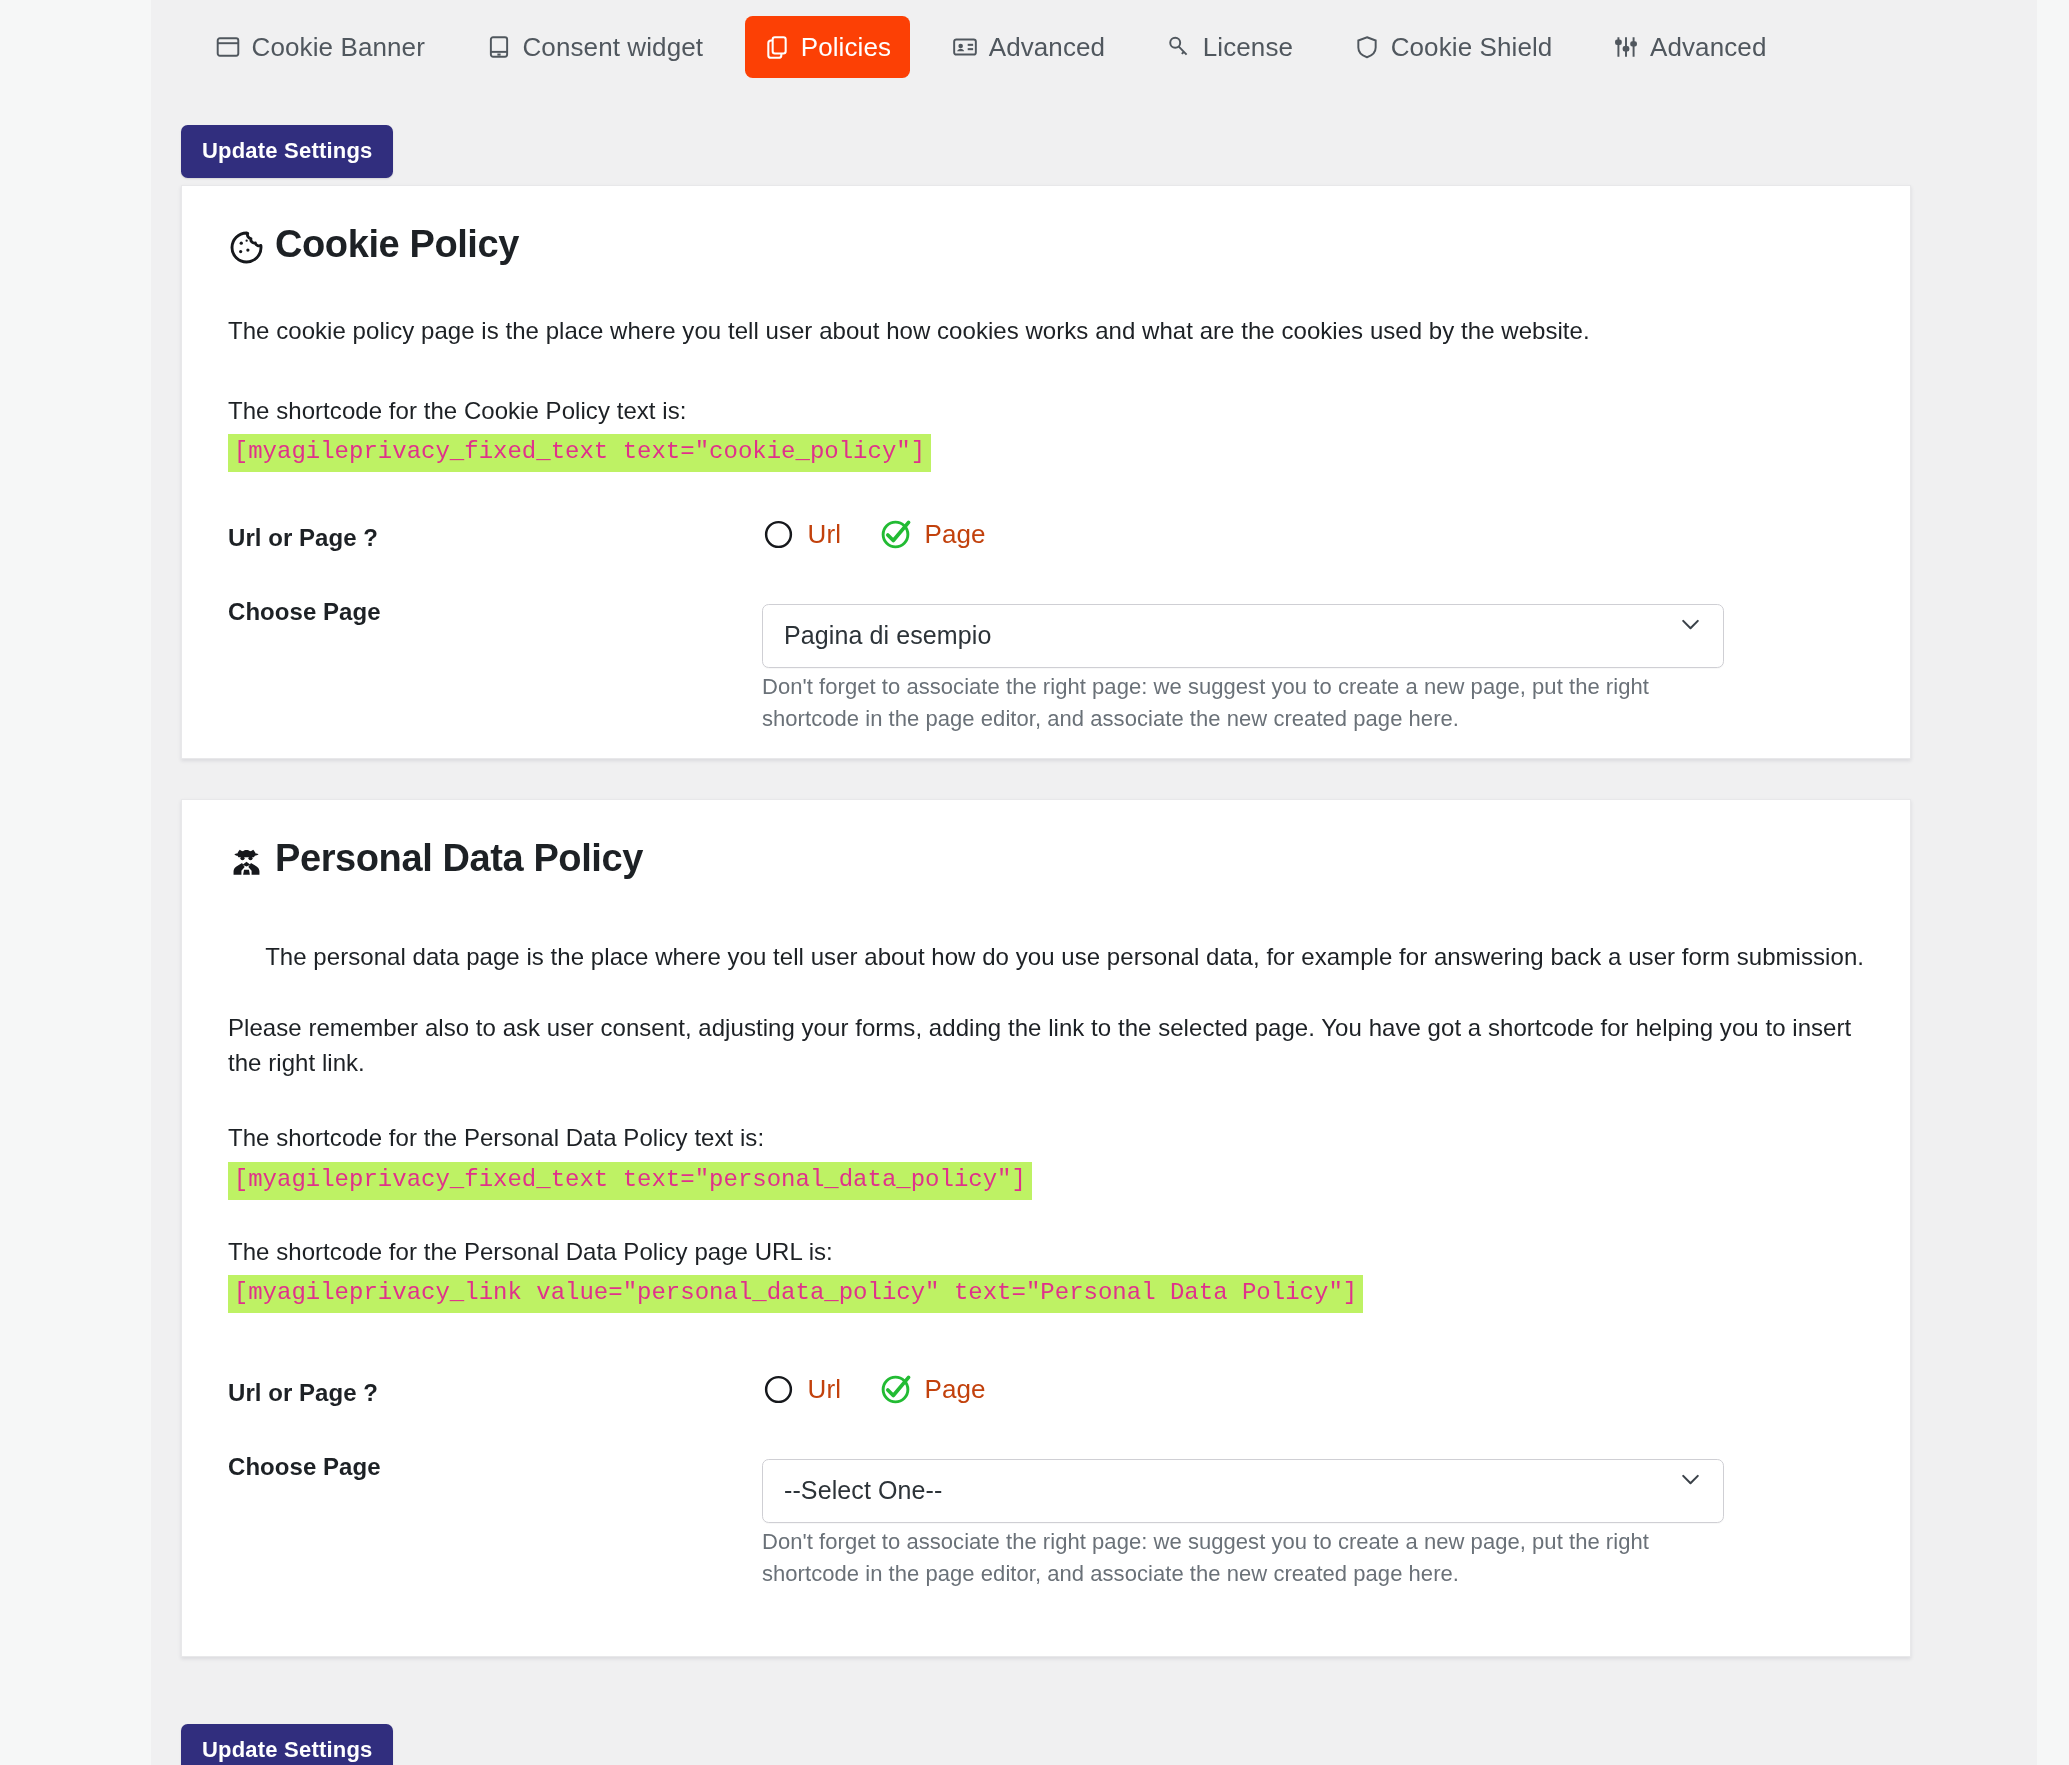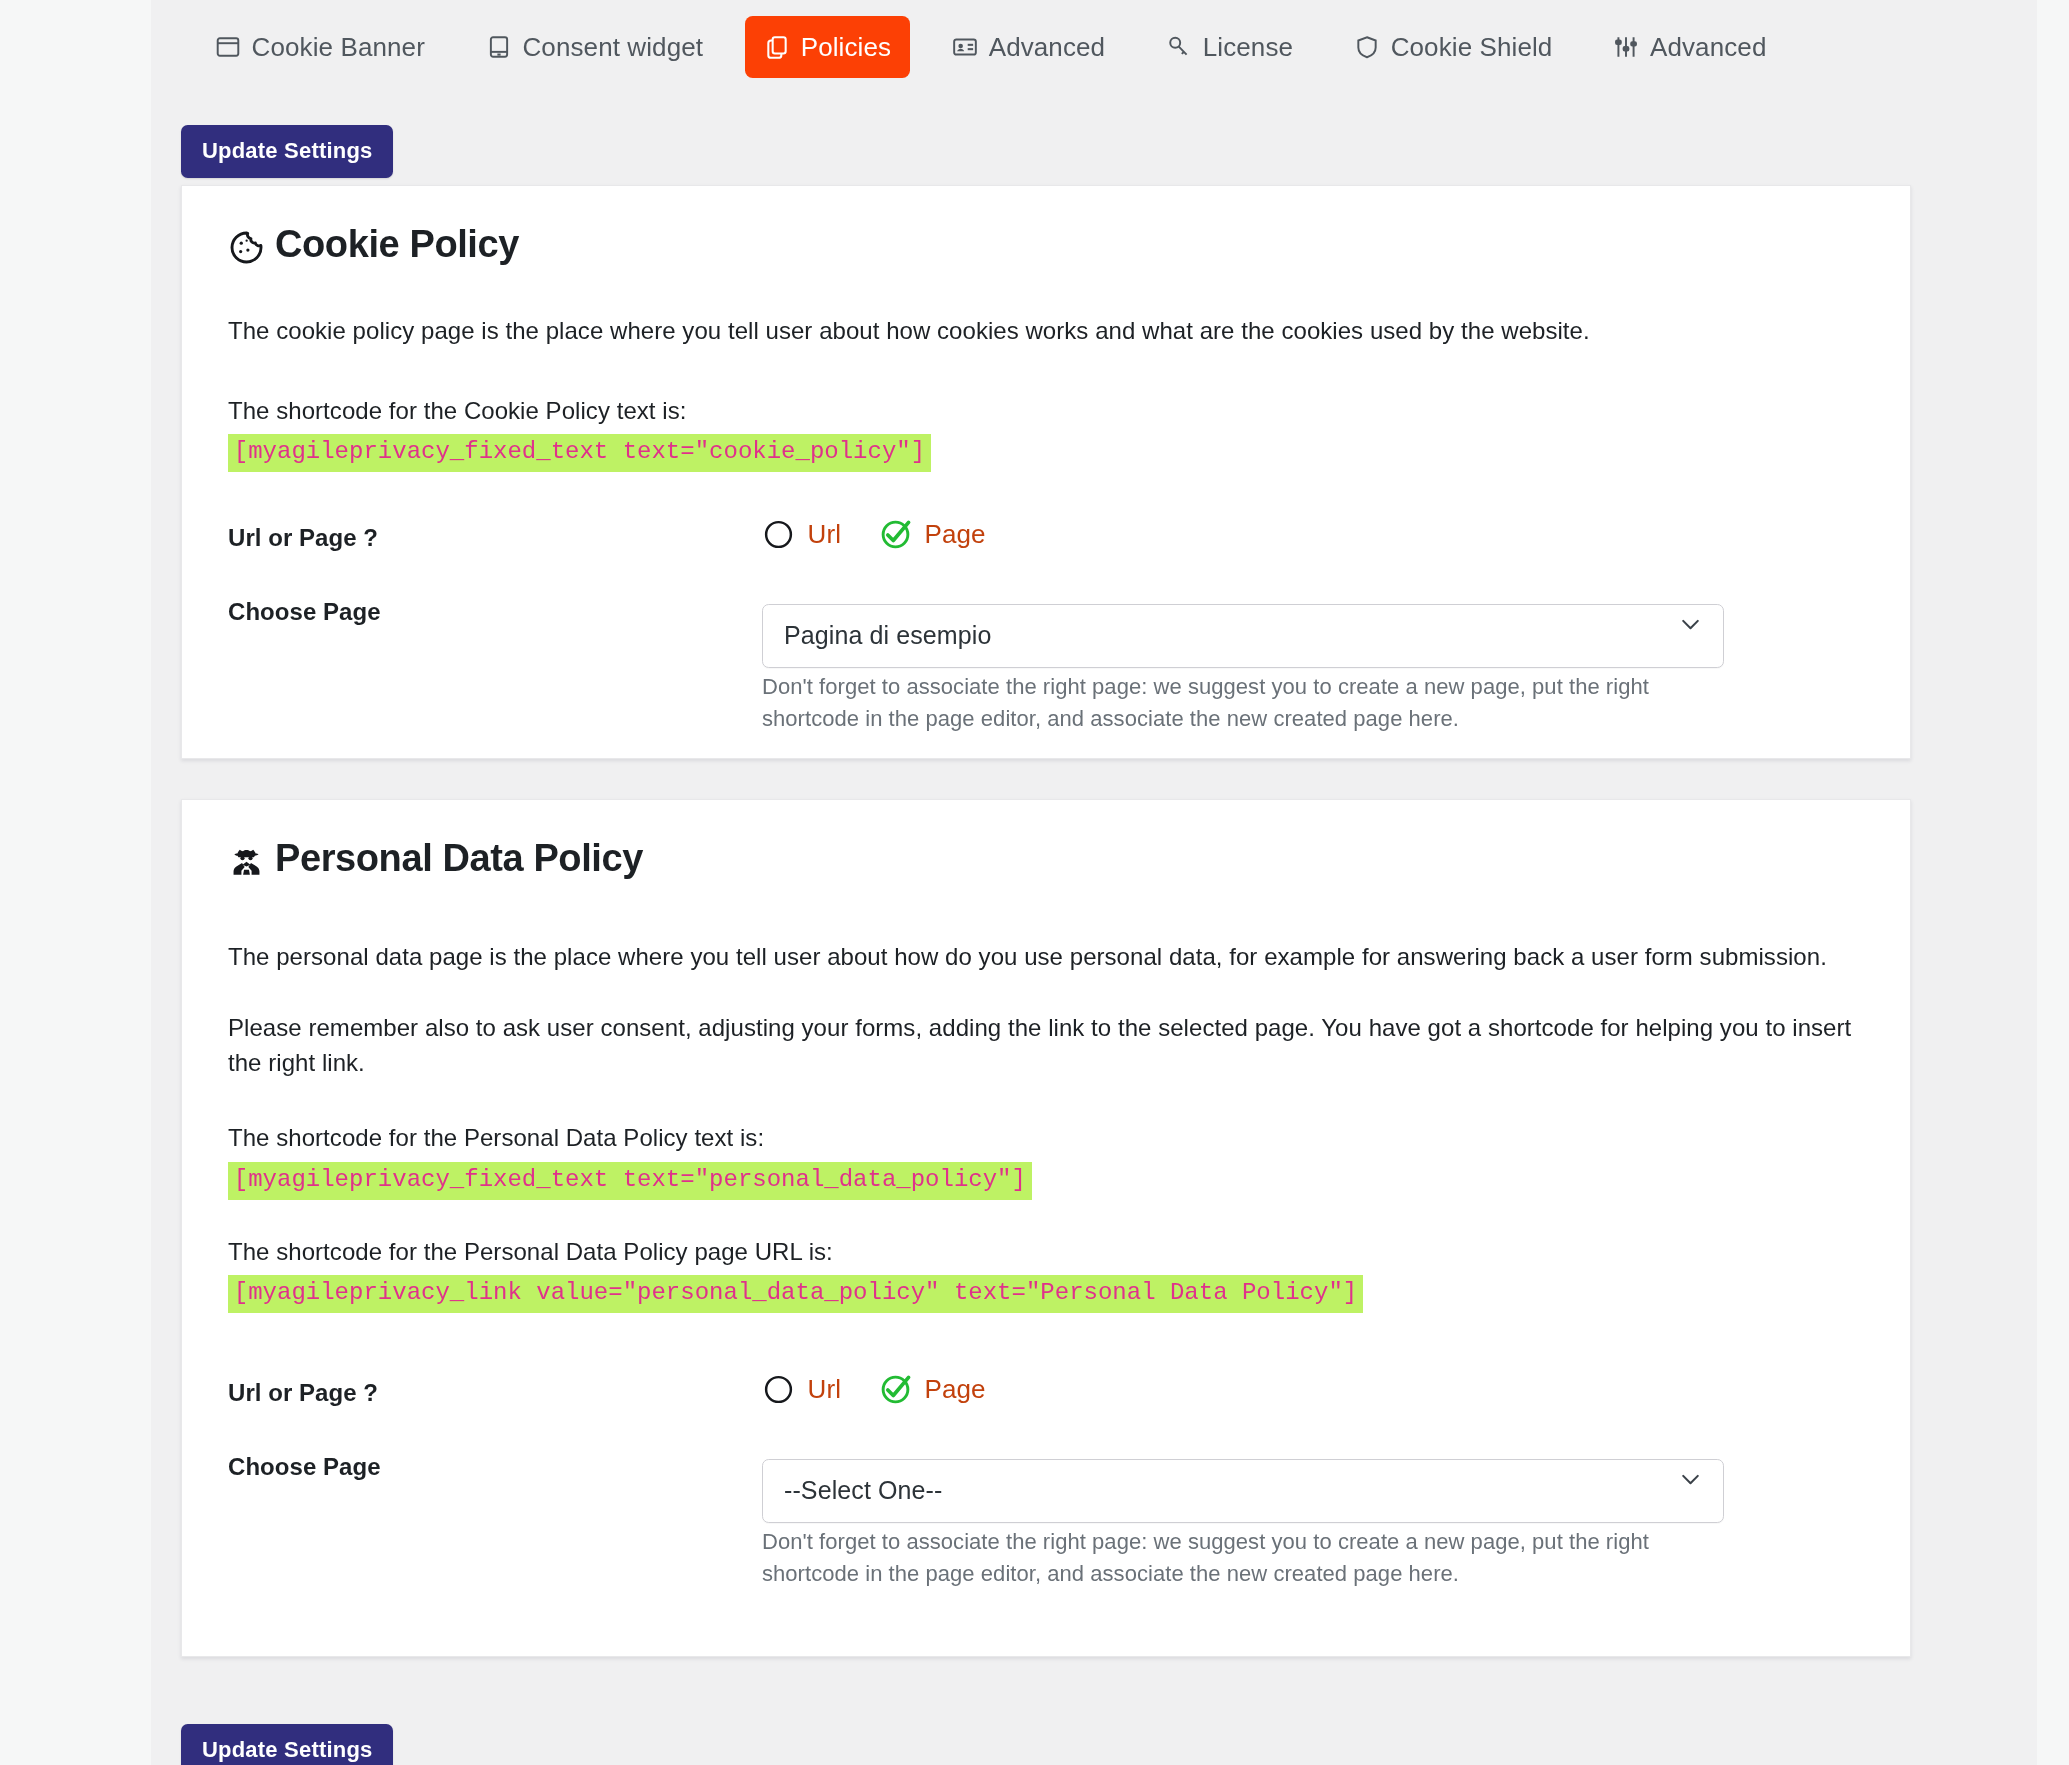--- a/index.html
+++ b/index.html
@@ -376,21 +376,21 @@
             <circle cx="14.6" cy="9.9" r="1.35"></circle>
             <path d="M12 12.2 9.5 14.1 12 15.2 14.5 14.1z"></path>
             <path d="M9.1 12.9 5.2 15.4c-1 .7-1.6 1.9-1.6 3.1v2.1h5.1v-2.6l2.1-2.4z"></path>
             <path d="M14.9 12.9 18.8 15.4c1 .7 1.6 1.9 1.6 3.1v2.1h-5.1v-2.6l-2.1-2.4z"></path>
             <path d="M10.4 17.3h3.2l.6 3.3h-4.4z"></path>
           </svg>
         </span>
         <span>Personal Data Policy</span>
       </h2>
 
-      <p class="body-text" style="margin:60px 0 0 0;">The personal data page is the place where you tell user about how do you use personal data, for example for answering back a user form submission.</p>
+      <p class="body-text" style="margin:60px 0 0 0;text-align:right;">The personal data page is the place where you tell user about how do you use personal data, for example for answering back a user form submission.</p>
 
       <p class="body-text" style="margin:36px 0 0 0; max-width:1652px;">Please remember also to ask user consent, adjusting your forms, adding the link to the selected page. You have got a shortcode for helping you to insert the right link.</p>
 
       <div style="margin-top:44px;">
         <div class="sc-label">The shortcode for the Personal Data Policy text is:</div>
         <code class="shortcode" style="margin-top:9.6px;">[myagileprivacy_fixed_text text="personal_data_policy"]</code>
       </div>
 
       <div style="margin-top:38px;">
         <div class="sc-label">The shortcode for the Personal Data Policy page URL is:</div>

